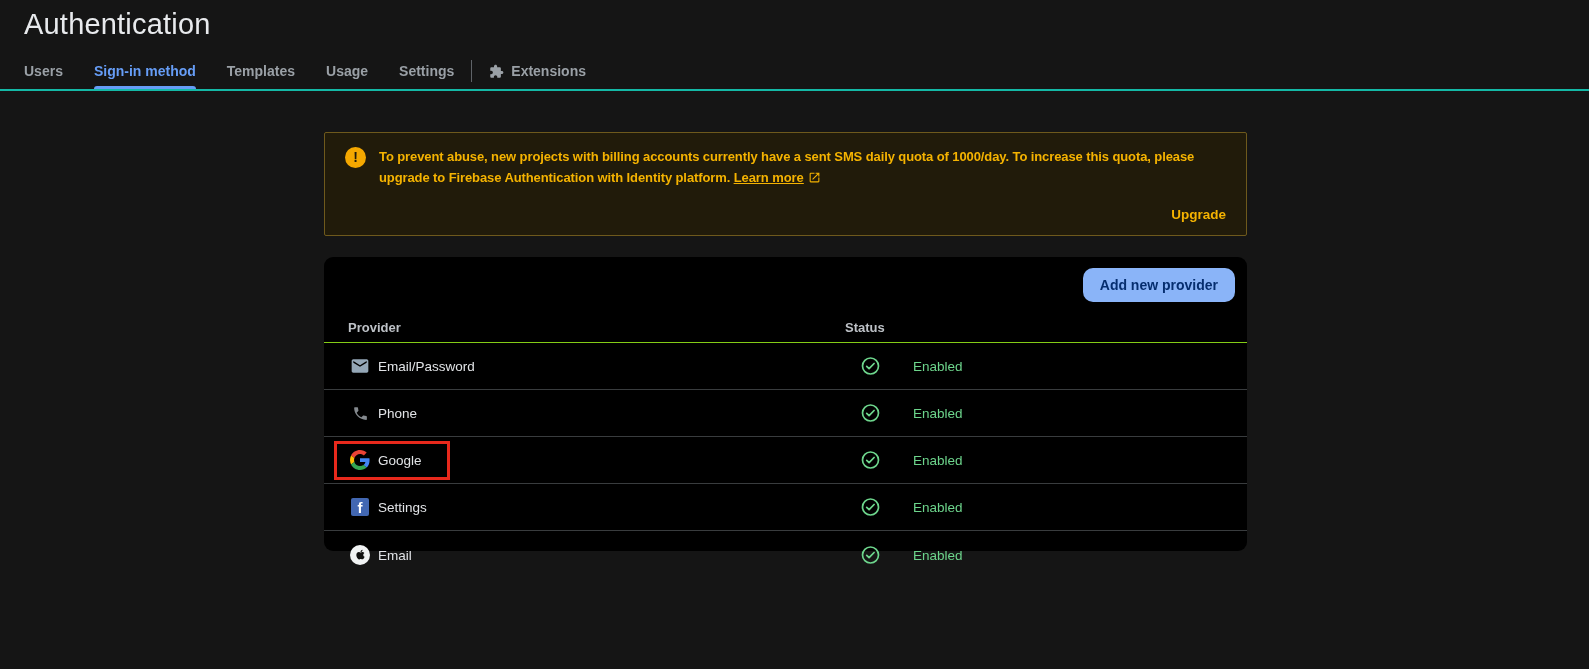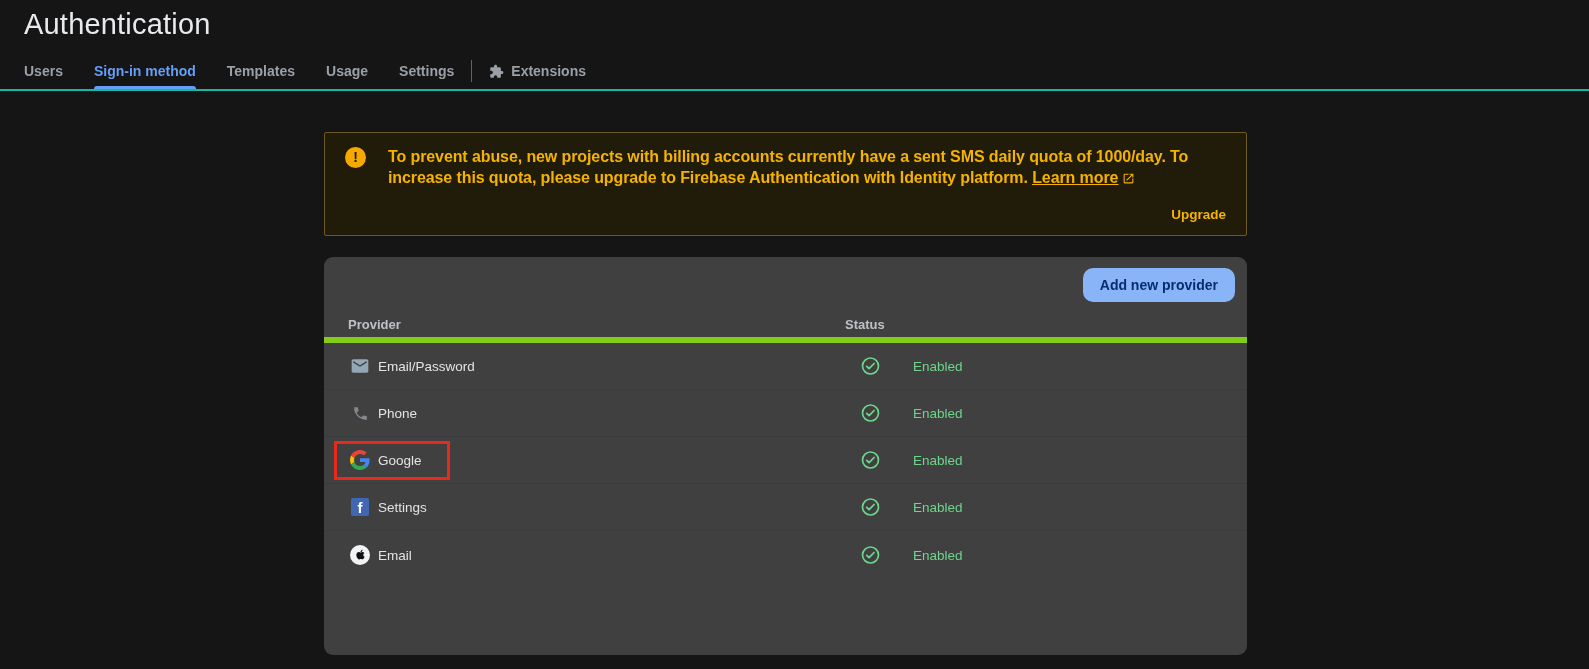--- a/index.html
+++ b/index.html
@@ -43,46 +43,46 @@
     padding:13px 20px;
   }
   .banner-inner { display:flex; }
   .warn-badge {
     flex:none; width:21px; height:21px; border-radius:50%;
     background:#F5A800; color:#211B0A;
     font-size:14px; font-weight:bold; text-align:center; line-height:21px;
     margin-top:1px;
   }
   .banner-text {
-    margin-left:22px; max-width:842px;
-    color:#F5B301; font-size:16px; font-weight:bold; line-height:21px;
+    margin-left:13px; max-width:842px;
+    color:#F5B301; font-size:13px; font-weight:bold; line-height:21px;
     letter-spacing:-0.1px;
   }
   .banner-link { color:#F5B301; text-decoration:underline; cursor:pointer; white-space:nowrap; }
   .ext-link-icon { display:inline-block; vertical-align:-2px; margin-left:4px; }
   .banner-upgrade {
     position:absolute; right:20px; bottom:13px;
     color:#F5B301; font-size:13.5px; font-weight:bold; cursor:pointer;
   }
 
   
   .section-label { margin:27px 0 0 0; color:#C6C9CC; font-size:13.5px; font-weight:bold; }
 
   
   .card {
-    position:relative; margin-top:21px; width:923px; height:398px;
-    background:#404040; border-radius:9px;
+    position:relative; margin-top:21px; width:923px; height:294px;
+    background:#000000; border-radius:9px;
   }
   .card-toolbar { display:flex; justify-content:flex-end; height:54px; padding:11px 12px 0 0; }
   .add-btn {
     height:34px; padding:0 17px; border:none; border-radius:10px;
     background:#8AB4F8; color:#062E6F;
     font-family:inherit; font-size:14px; font-weight:bold; cursor:pointer;
   }
-  .table-head { position:relative; height:32px; border-bottom:6px solid #84cc16; }
+  .table-head { position:relative; height:32px; border-bottom:1px solid #84cc16; }
   .th {
     position:absolute; top:50%; transform:translateY(-50%);
     font-size:13px; font-weight:bold; color:#BDC1C6;
   }
   .th-provider { left:24px; }
   .th-status   { left:521px; }
 
   .prow { position:relative; height:47px; border-bottom:1px solid #393C3E; cursor:pointer;padding-left:12px; }
   .prow:last-child { border-bottom:none; }
   .prow-icon {

